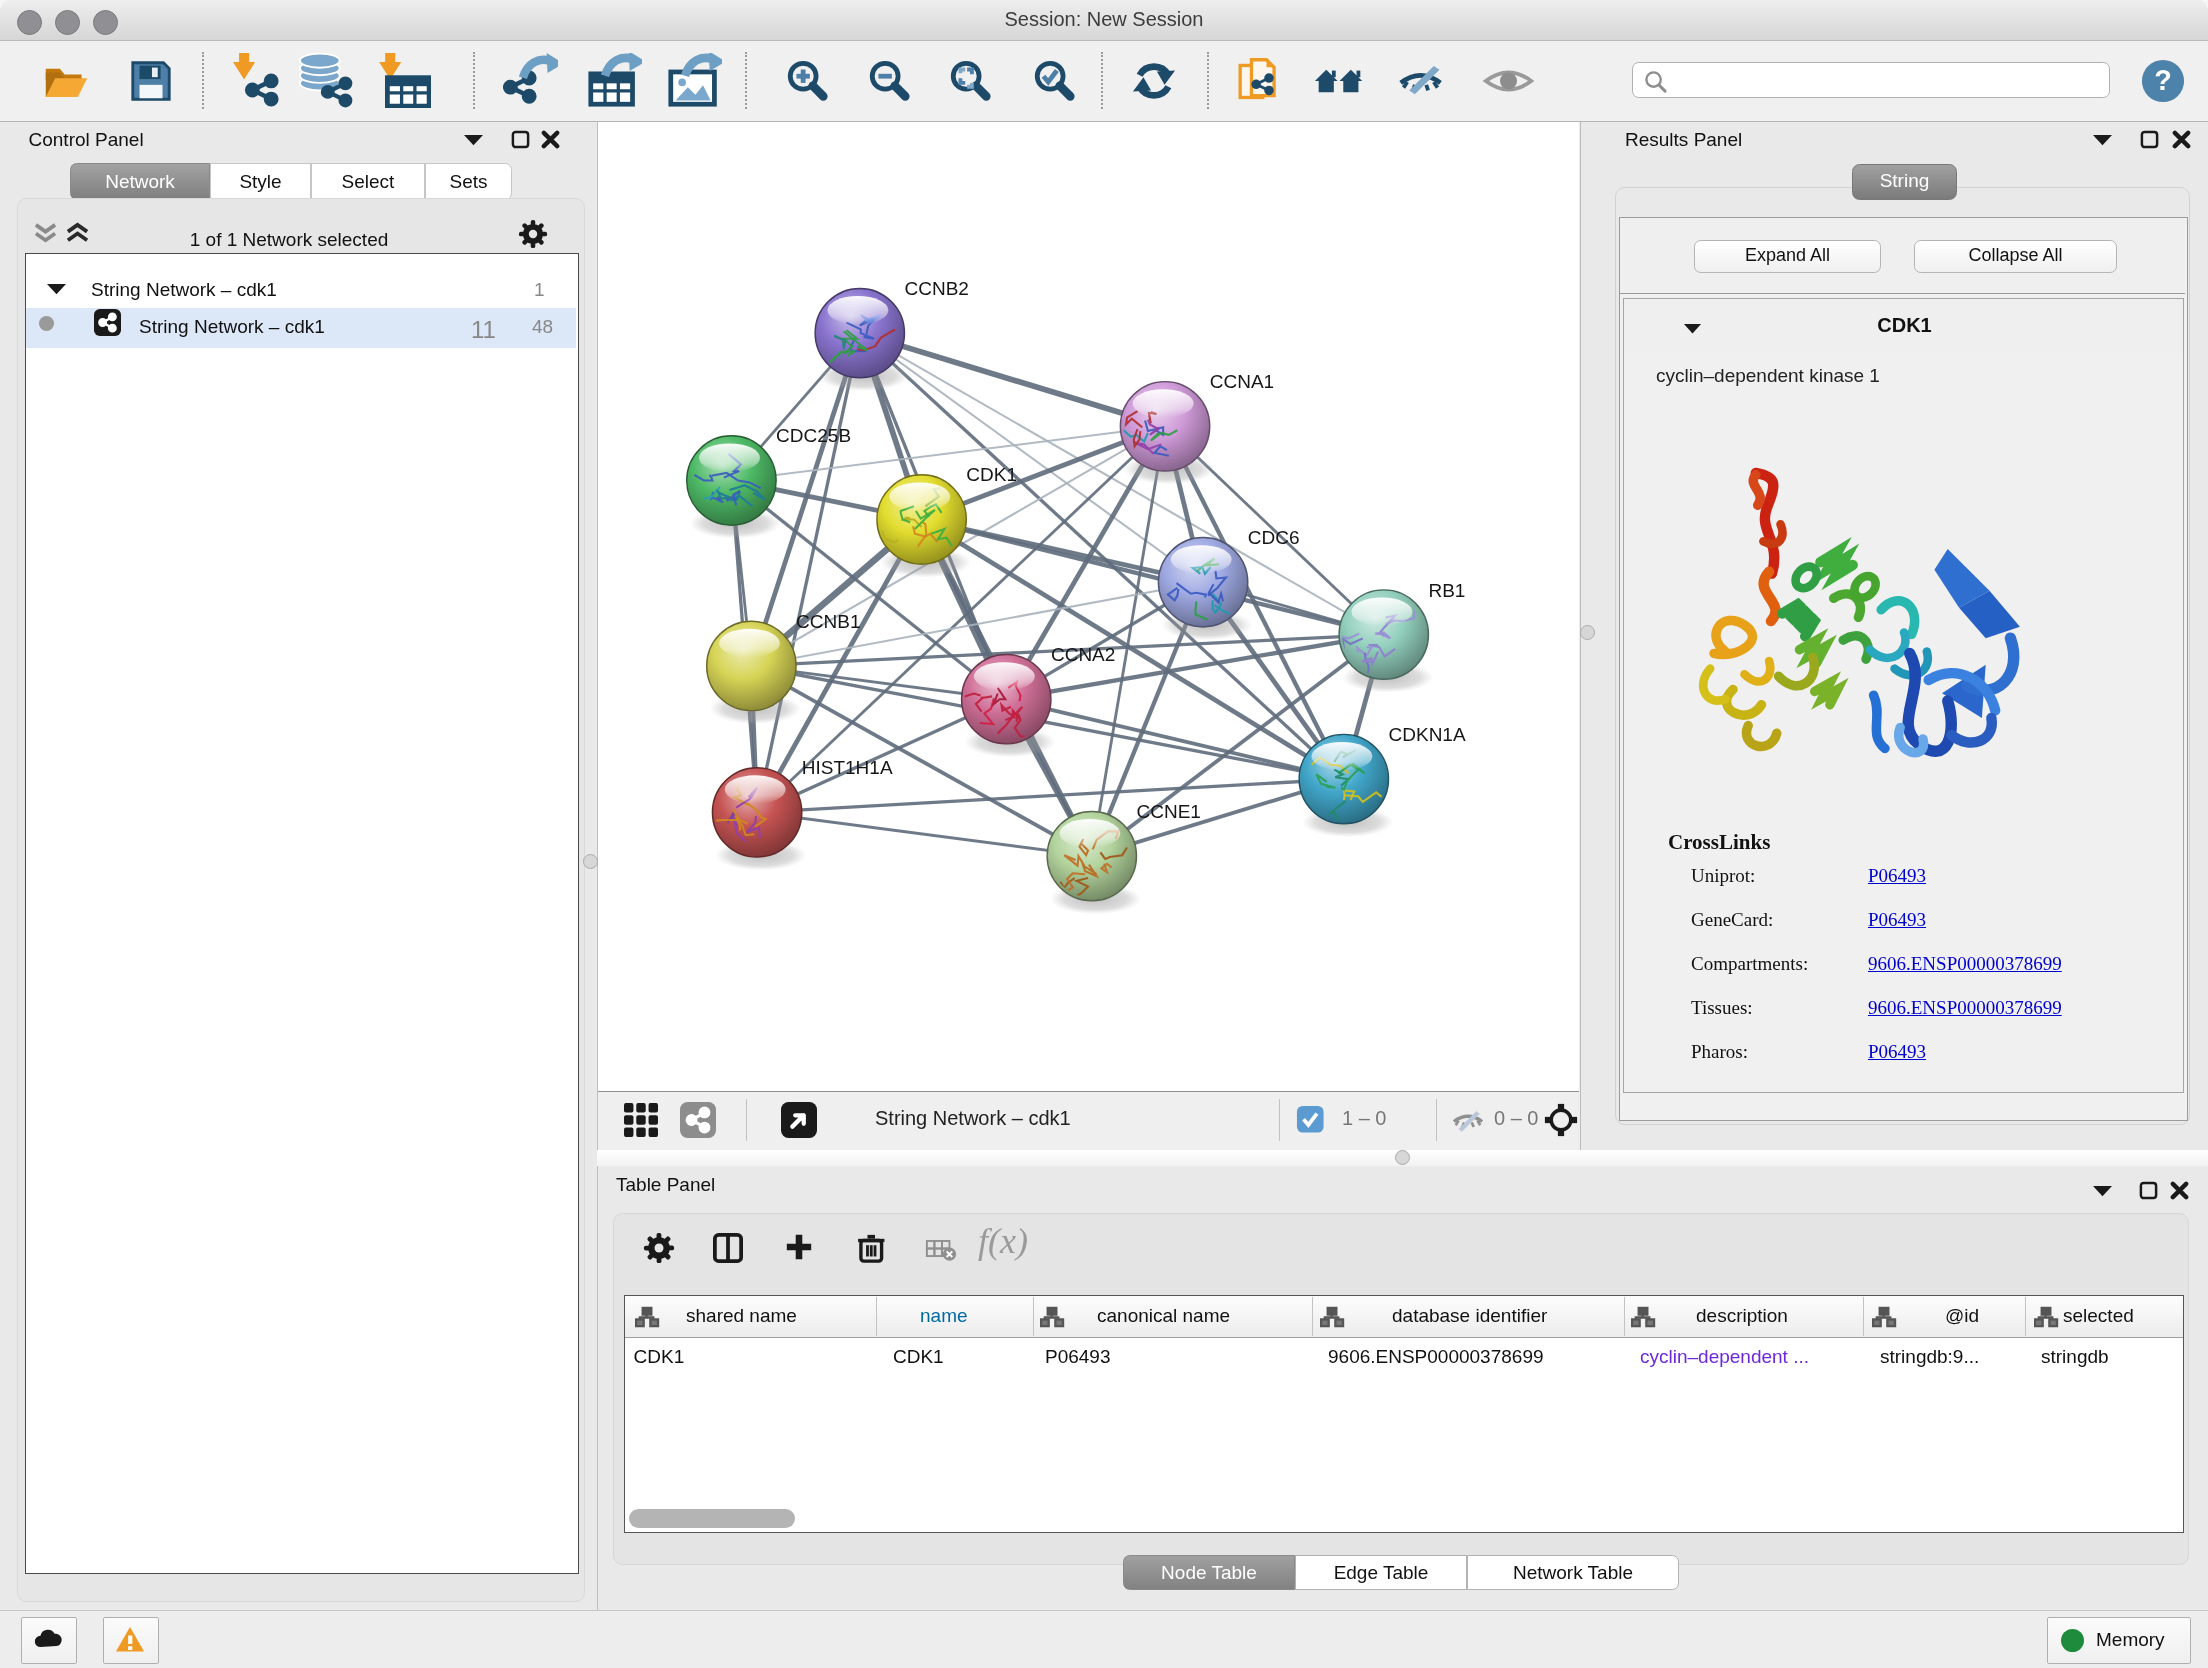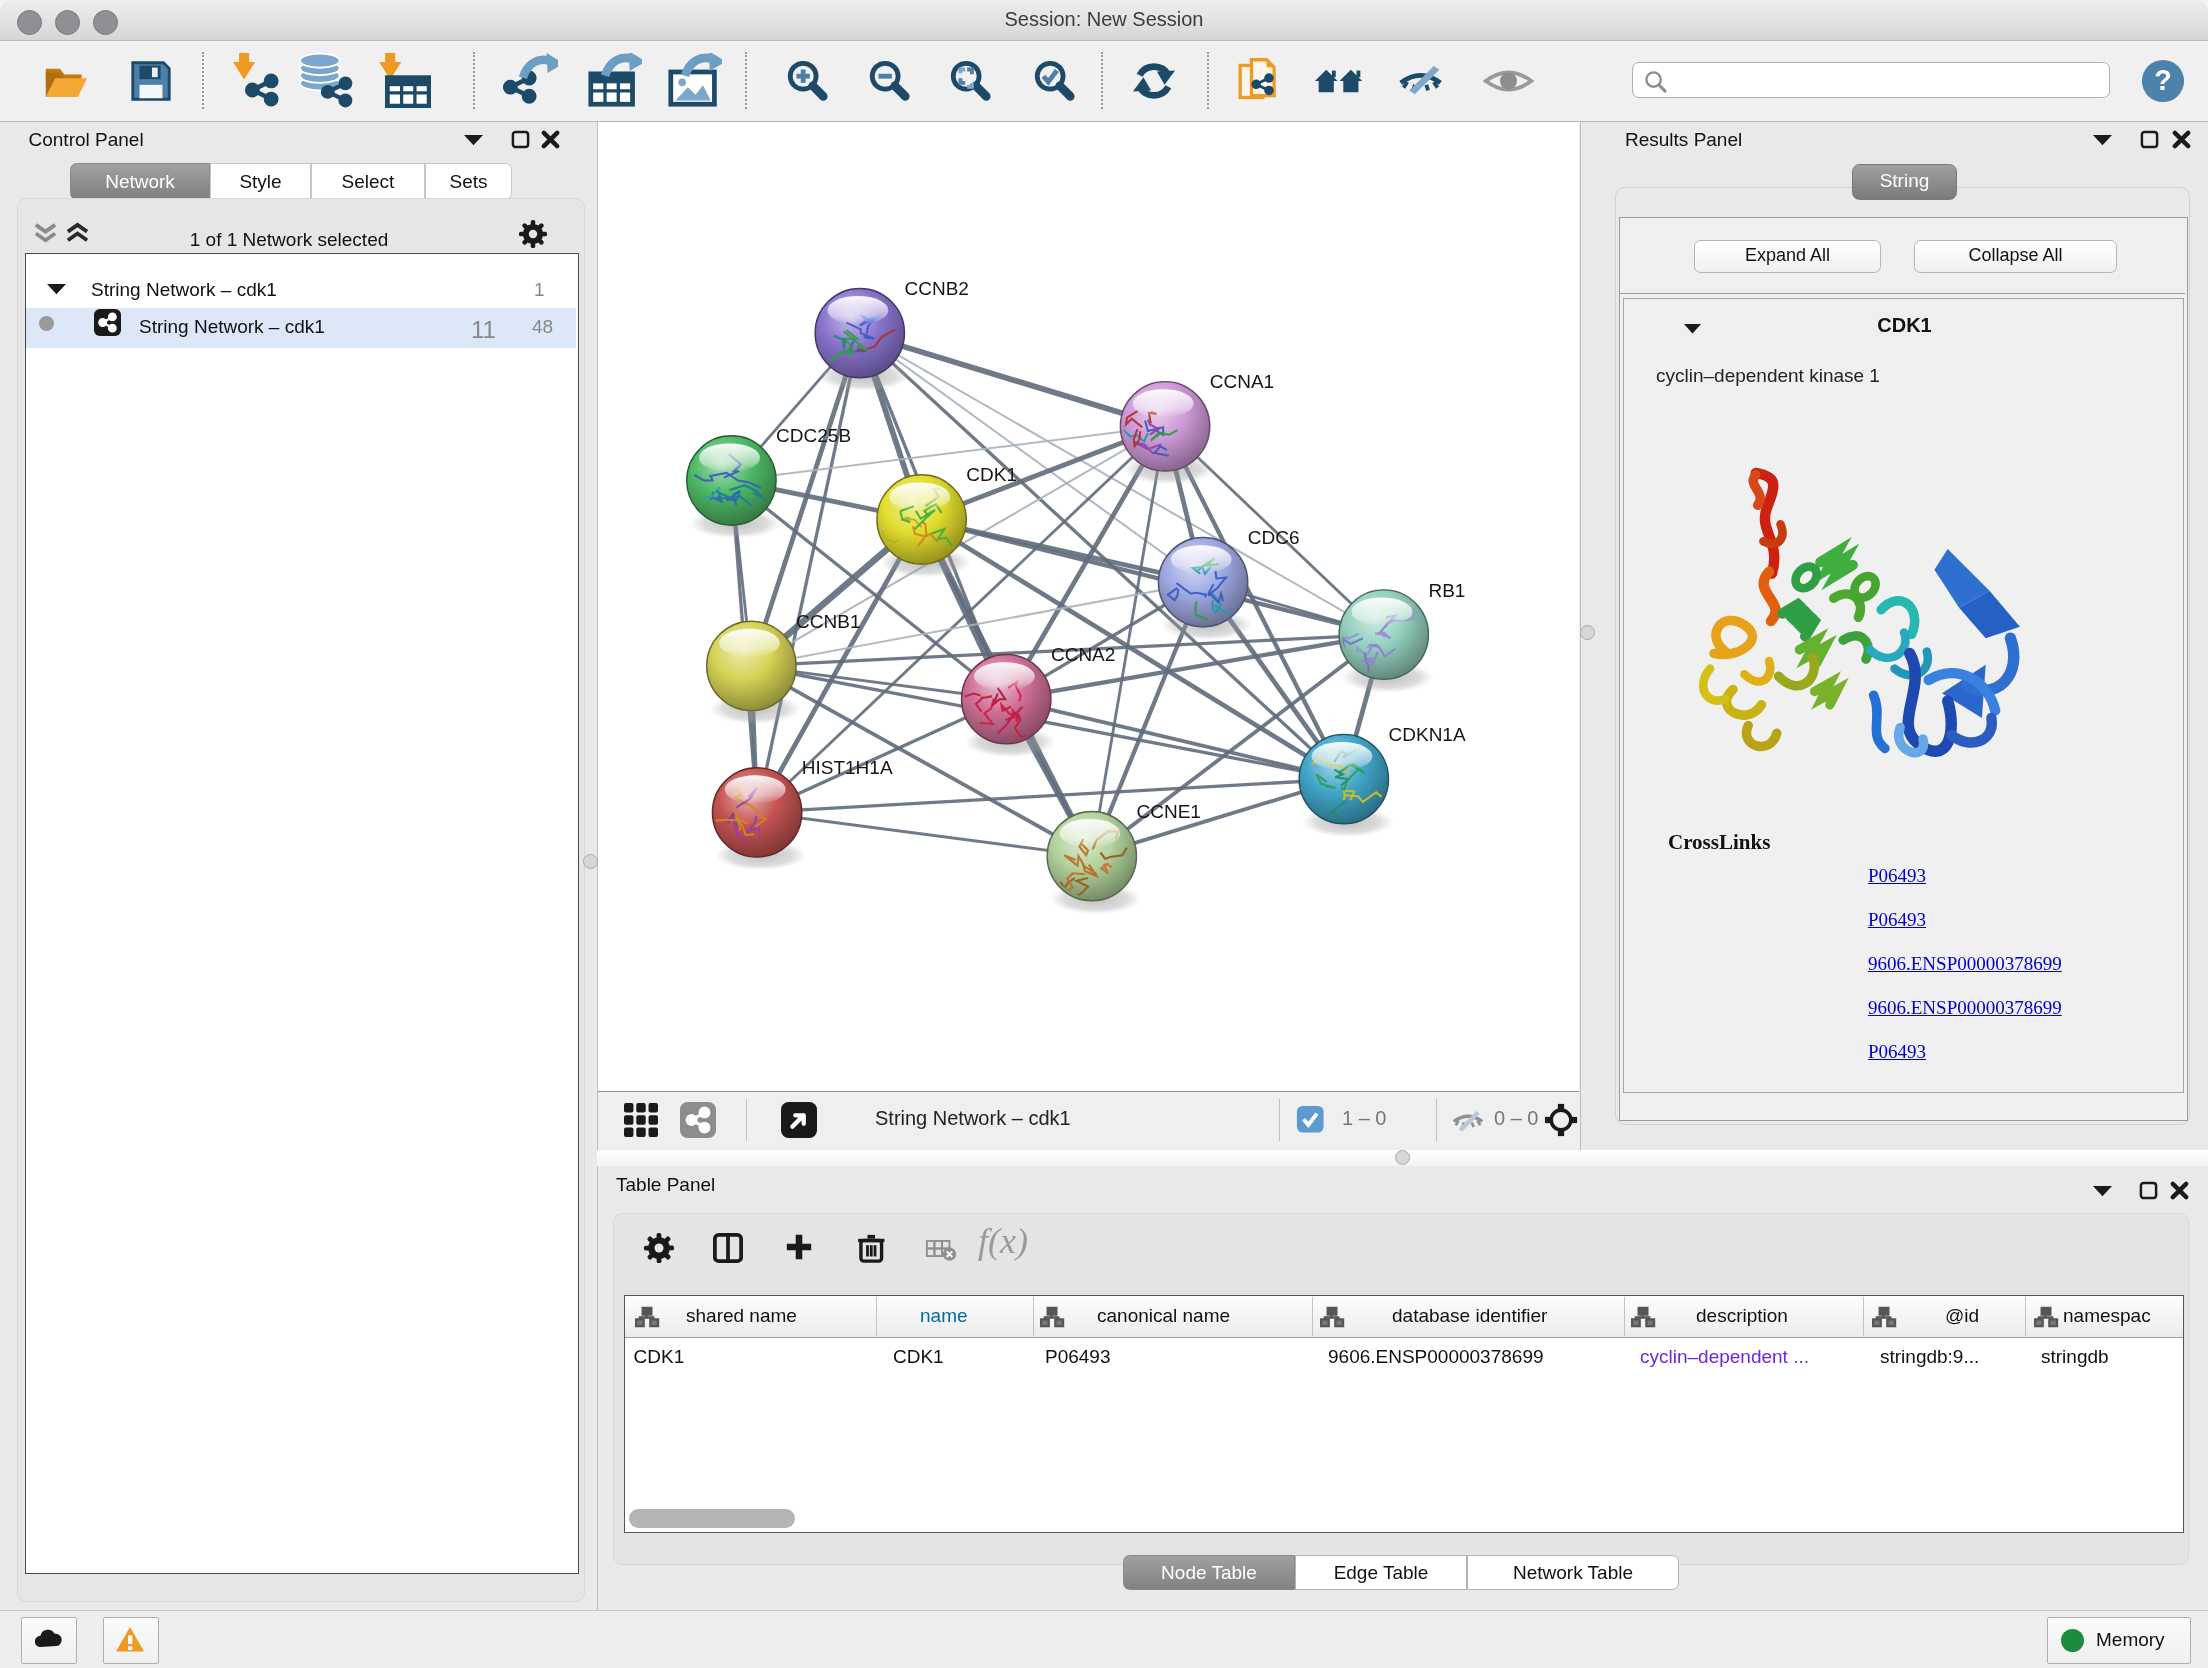--- a/index.html
+++ b/index.html
@@ -700,20 +700,23 @@
 <polygon points="350,148 382,186 346,198 318,166" fill="#2560c4"></polygon>
 <polygon points="300,256 346,226 342,282" fill="#2b66cc"></polygon>
 <path d="M372,198 C386,238 356,264 326,248" fill="none" stroke="#2f6fd0" stroke-width="12" stroke-linecap="round"></path>
 <path d="M266,214 C286,250 246,288 276,310 S316,298 306,264" fill="none" stroke="#1d49b0" stroke-width="12" stroke-linecap="round"></path>
 <path d="M286,242 C316,224 348,242 356,274" fill="none" stroke="#3b82e0" stroke-width="11" stroke-linecap="round"></path>
 <path d="M256,292 C246,318 286,330 280,304" fill="none" stroke="#68a7e8" stroke-width="10" stroke-linecap="round"></path>
 <path d="M310,300 C330,316 356,306 352,282" fill="none" stroke="#2b5cc0" stroke-width="11" stroke-linecap="round"></path>
 <path d="M228,258 C238,280 222,300 240,314" fill="none" stroke="#2470d4" stroke-width="10" stroke-linecap="round"></path>
 </svg>
     <div class="abs ser" style="left:87px;top:708px;font-size:21px;font-weight:bold;color:#111;">CrossLinks</div>
+    <div class="abs ser" style="left:110px;top:732px;font-size:19px;color:#111;line-height:44px;">
+      Uniprot:<br>GeneCard:<br>Compartments:<br>Tissues:<br>Pharos:
+    </div>
     <div class="abs ser" style="left:287px;top:732px;font-size:19px;color:#0000cc;line-height:44px;text-decoration:underline;">
       P06493<br>P06493<br>9606.ENSP00000378699<br>9606.ENSP00000378699<br>P06493
     </div>
   </div>
 
   <div class="abs tpanel">
     <div class="abs ptitle" style="left:18px;top:6.7px;">Table Panel</div>
       <div class="abs tgroup"></div>
       <svg class="abs" style="left:1494px;top:17px;" width="21" height="13.3" viewBox="0 0 22 14">
         <path d="M1,2 h20 L11,13 z" fill="#1a1a1a"></path>
@@ -822,21 +825,21 @@
             <rect x="16" y="14" width="8" height="7" fill="#777"></rect>
             <path d="M12,9 v3 M5,14 v-2 h14 v2"></path>
           </g>
         </svg>
       <div class="abs" style="left:61px;top:8.6px;font-size:19px;color:#111;">shared name</div>
       <div class="abs" style="left:295px;top:8.6px;font-size:19px;color:#0369a1;">name</div>
       <div class="abs" style="left:472px;top:8.6px;font-size:19px;color:#111;">canonical name</div>
       <div class="abs" style="left:767px;top:8.6px;font-size:19px;color:#111;">database identifier</div>
       <div class="abs" style="left:1071px;top:8.6px;font-size:19px;color:#111;">description</div>
       <div class="abs" style="left:1320px;top:8.6px;font-size:19px;color:#111;">@id</div>
-      <div class="abs" style="left:1438px;top:8.6px;font-size:19px;color:#111;">namespac</div>
+      <div class="abs" style="left:1438px;top:8.6px;font-size:19px;color:#111;">selected</div>
       <div class="abs" style="left:8.6px;top:50px;font-size:19px;color:#111;">CDK1</div>
       <div class="abs" style="left:268px;top:50px;font-size:19px;color:#111;">CDK1</div>
       <div class="abs" style="left:420px;top:50px;font-size:19px;color:#111;">P06493</div>
       <div class="abs" style="left:703px;top:50px;font-size:19px;color:#111;">9606.ENSP00000378699</div>
       <div class="abs" style="left:1015px;top:50px;font-size:19px;color:#6d28d9;">cyclin–dependent ...</div>
       <div class="abs" style="left:1255px;top:50px;font-size:19px;color:#111;">stringdb:9...</div>
       <div class="abs" style="left:1416px;top:50px;font-size:19px;color:#111;">stringdb</div>
       <div class="abs" style="left:3.8px;top:213px;width:166px;height:19px;background:#b4b4b4;border-radius:9.5px;"></div>
     </div>
     <div class="abs tbtn tbtnsel" style="left:525px;width:172px;border-radius:6.7px 0 0 6.7px;">Node Table</div>

